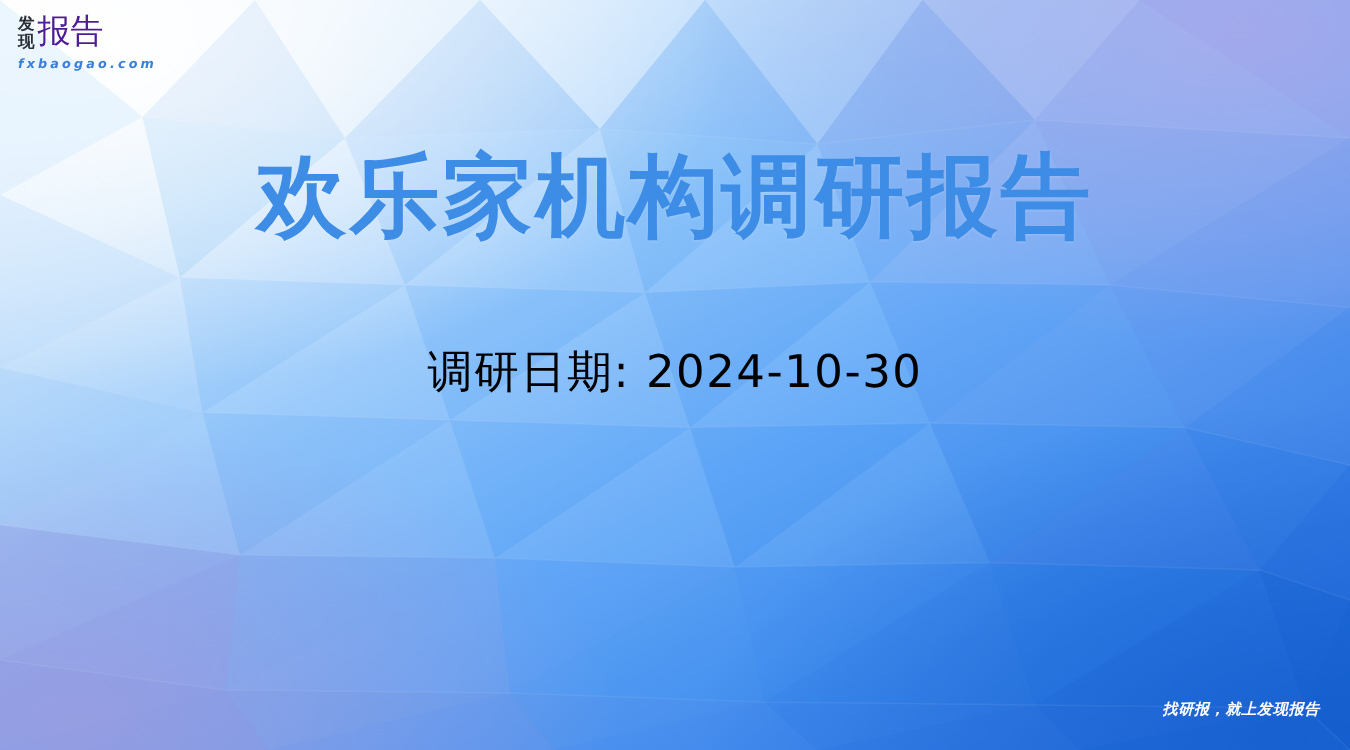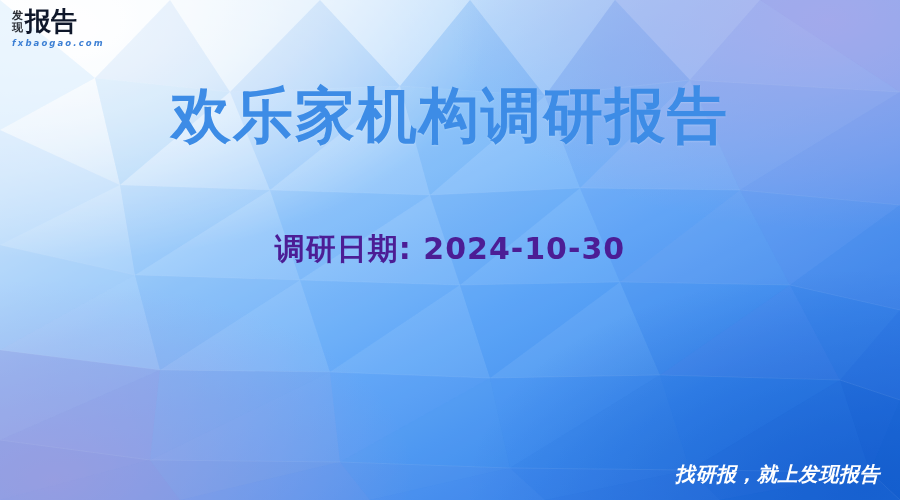--- a/index.html
+++ b/index.html
@@ -51,24 +51,24 @@
   #logo-stack span {
     font-family: "DejaVu Sans", "Liberation Sans", sans-serif;
     font-size: 11px;
     line-height: 12px;
     font-weight: 700;
     color: #2b2f36;
     letter-spacing: 0px;
   }
   #logo-main {
     font-family: "DejaVu Sans", "Liberation Sans", sans-serif;
-    font-size: 26px;
+    font-size: 22px;
     line-height: 27px;
-    font-weight: 700;
-    color: #0f172a;
+    font-weight: 400;
+    color: #4c1d95;
     letter-spacing: 0px;
   }
   #logo-domain {
     position: absolute;
     left: 0px;
     top: 30px;
     font-family: "DejaVu Sans", "Liberation Sans", sans-serif;
     font-size: 8.5px;
     font-weight: 700;
     color: #3c7fd4;
@@ -86,45 +86,45 @@
     text-align: center;
     z-index: 4;
   }
   #page-title {
     font-family: "DejaVu Sans", "Liberation Sans", sans-serif;
     font-size: 60px;
     line-height: 74px;
     font-weight: 700;
     color: #3d8ce6;
     letter-spacing: 2px;
-    margin: 0;
+    margin: 16px;
     text-shadow: 0 1px 2px rgba(255,255,255,0.18);
   }
   #survey-date {
     position: absolute;
     left: 0;
     right: 0;
     top: 228px;
     text-align: center;
     font-family: "DejaVu Sans", "Liberation Sans", sans-serif;
     font-size: 30px;
     line-height: 42px;
-    font-weight: 700;
-    color: #4c1d95;
+    font-weight: 400;
+    color: #000000;
     letter-spacing: 1px;
     z-index: 4;
   }
 
   
   #footer-slogan {
     position: absolute;
     right: 20px;
     bottom: 16px;
     font-family: "DejaVu Sans", "Liberation Sans", sans-serif;
-    font-size: 20px;
+    font-size: 10px;
     line-height: 20px;
     font-weight: 700;
     font-style: italic;
     color: #ffffff;
     letter-spacing: 0.5px;
     white-space: nowrap;
     z-index: 6;
   }
 </style>
 </head>

